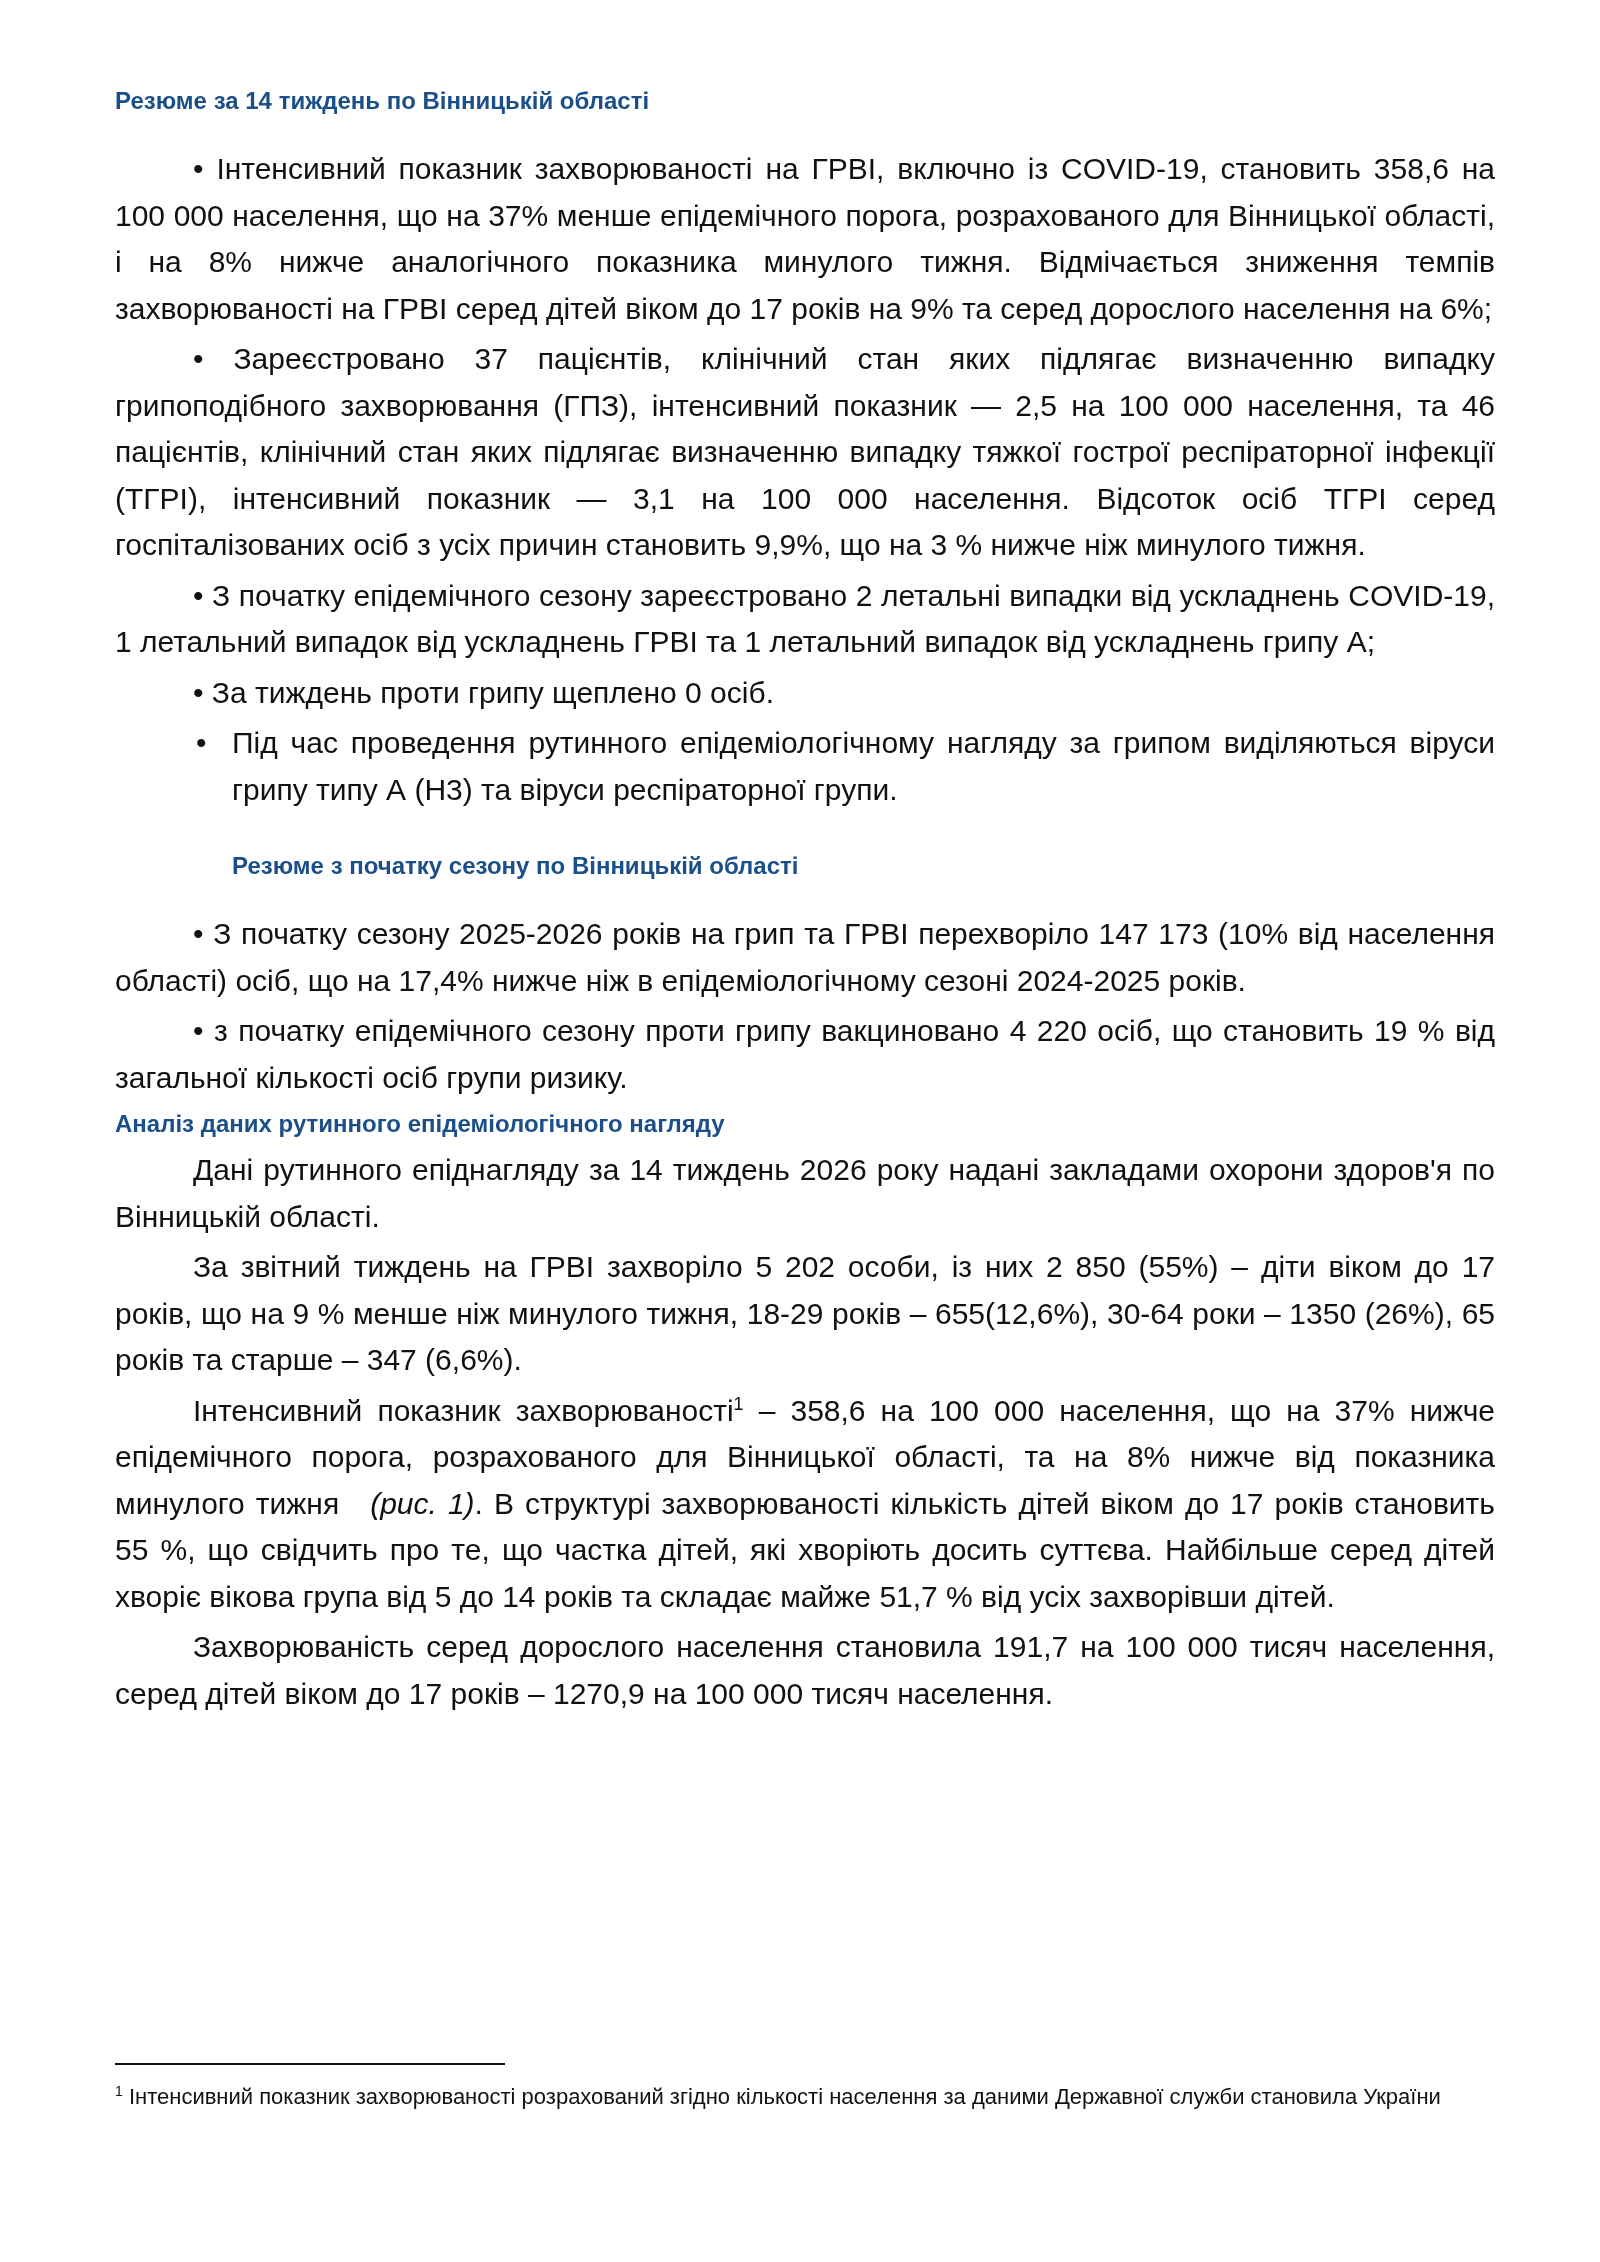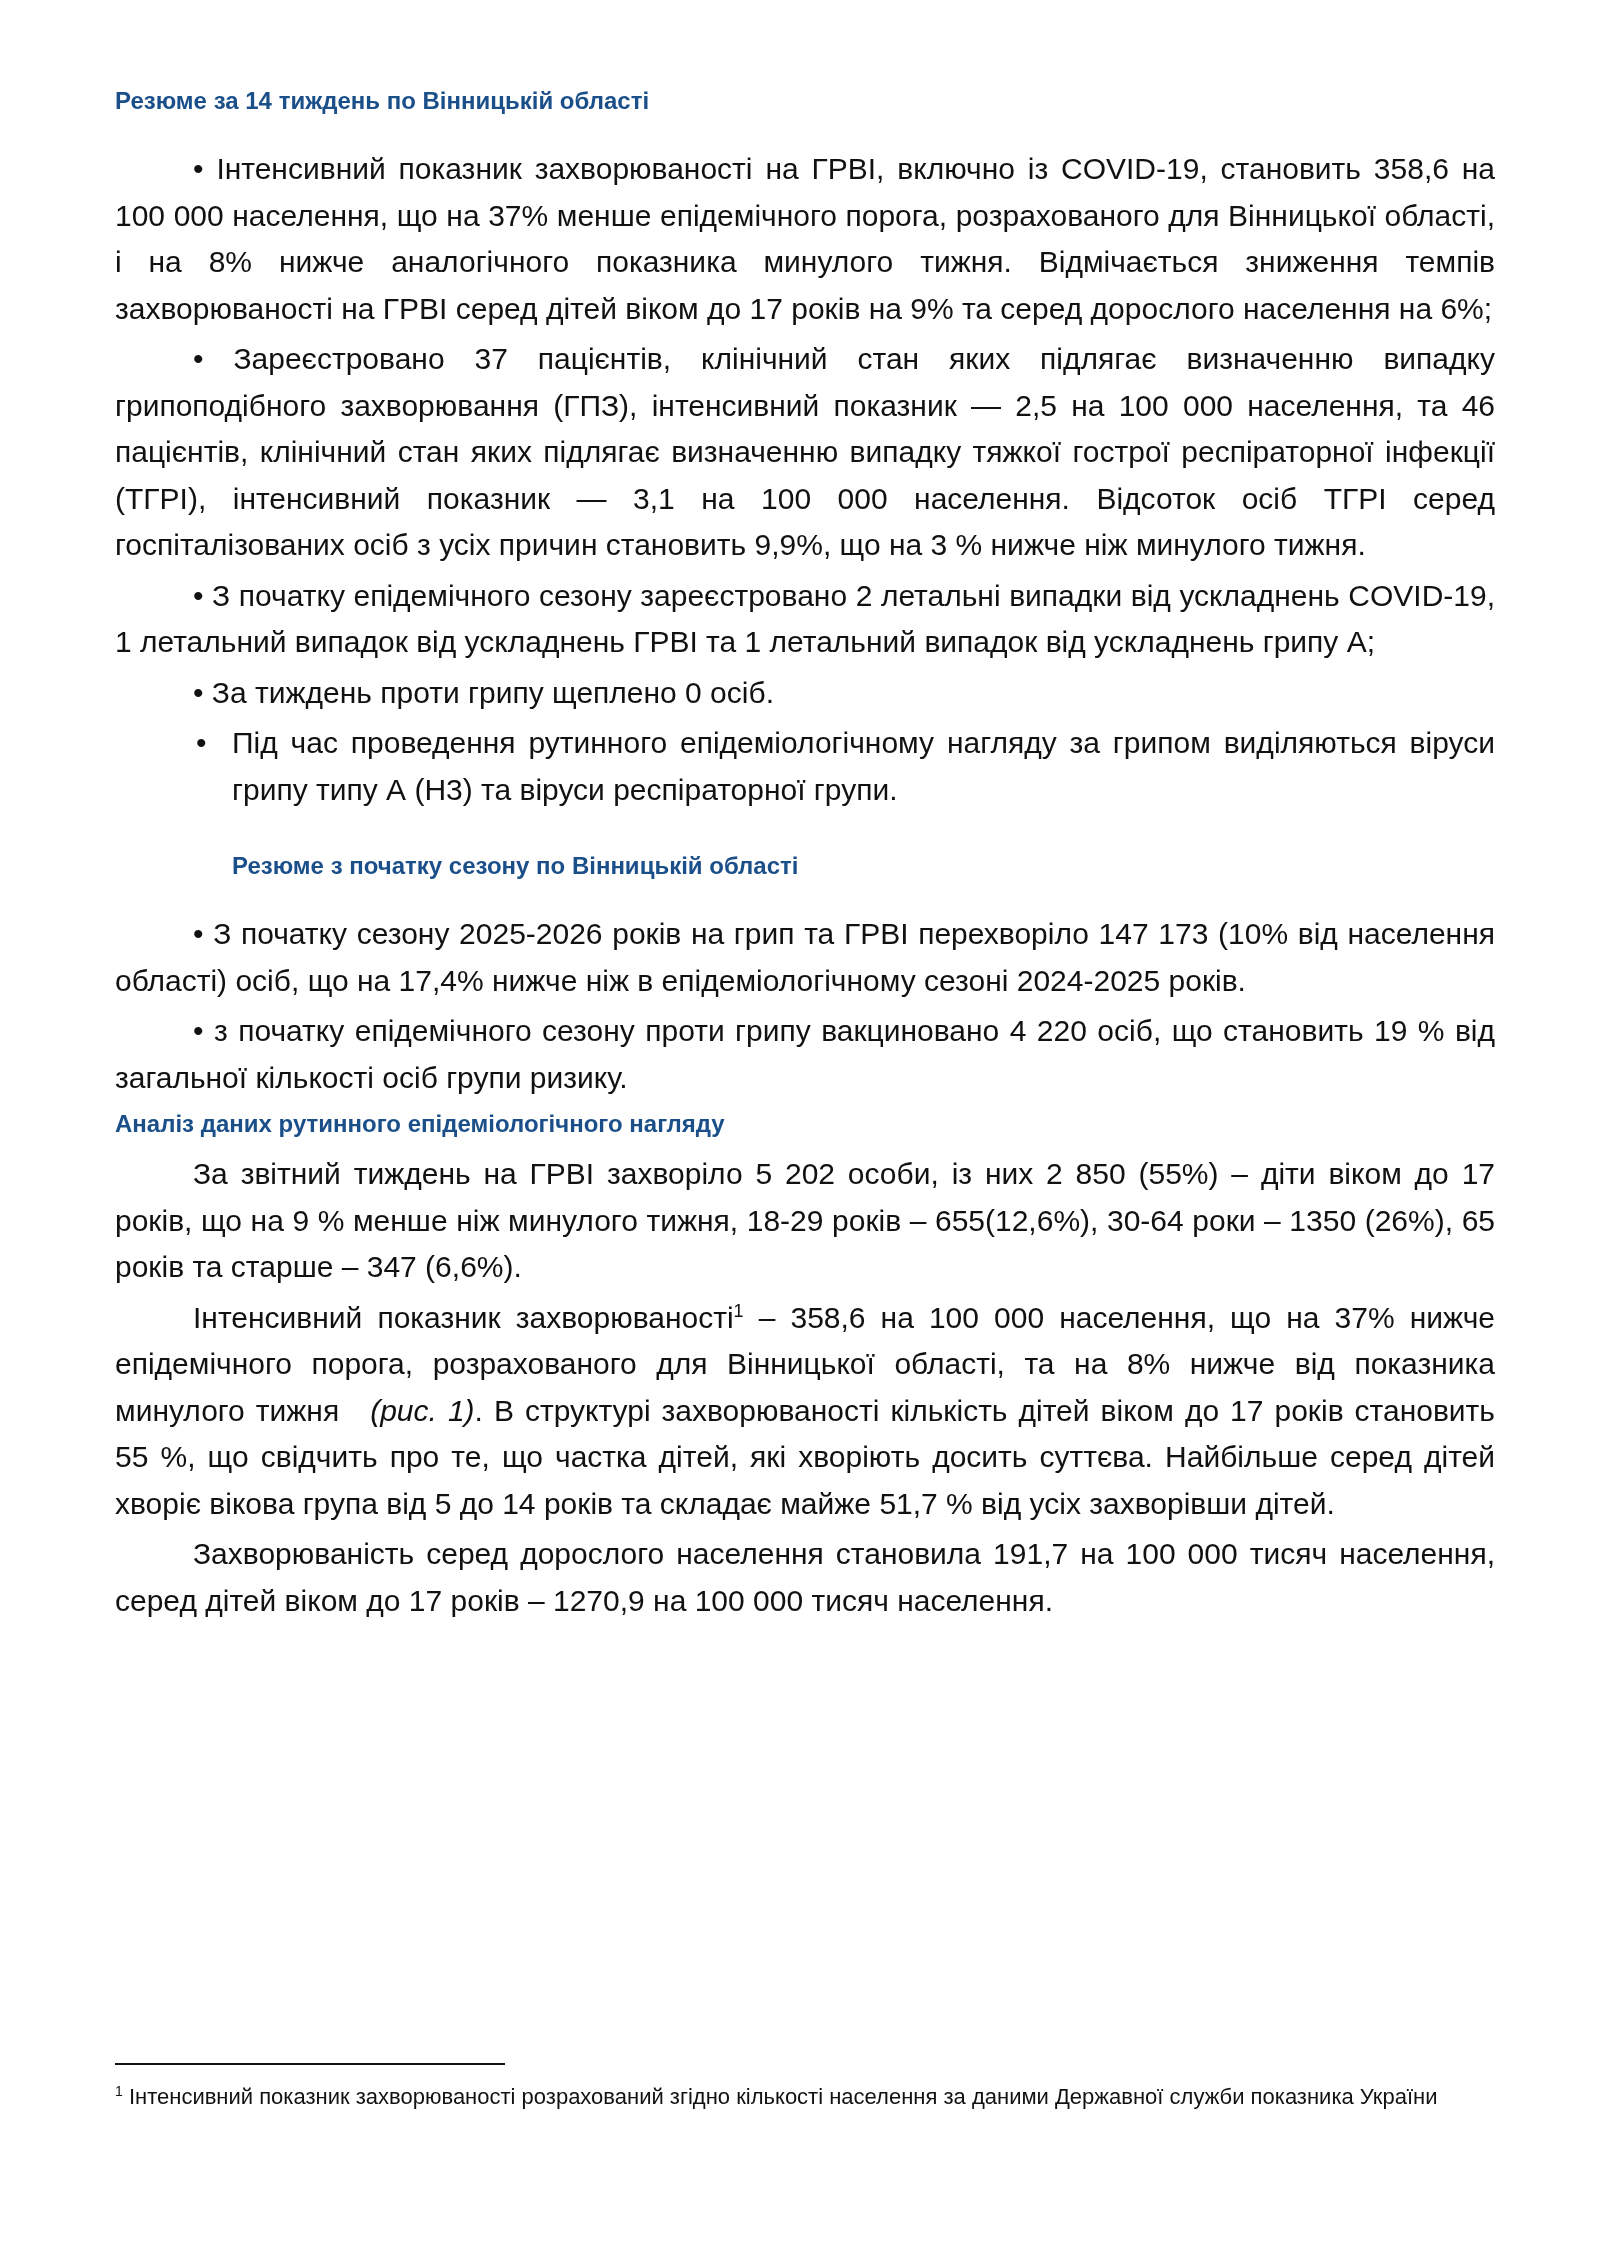--- a/index.html
+++ b/index.html
@@ -56,25 +56,26 @@
 
   <h2 class="h h2">Резюме з початку сезону по Вінницькій області</h2>
 
   <p class="ind"><span>•</span> <span>З початку сезону 2025-2026 років на грип та ГРВІ перехворіло 147 173 (10% від населення області) осіб, що на 17,4% нижче ніж в епідеміологічному сезоні 2024-2025 років.</span></p>
   <div class="gap-s"></div>
 
   <p class="ind"><span>•</span> <span>з початку епідемічного сезону проти грипу вакциновано 4 220 осіб, що становить 19 % від загальної кількості осіб групи ризику.</span></p>
 
   <h2 class="h h3">Аналіз даних рутинного епідеміологічного нагляду</h2>
 
+  <p class="ind">Дані рутинного епіднагляду за 14 тиждень 2026 року надані закладами охорони здоров'я по Вінницькій області.</p>
   <div class="gap-s"></div>
 
   <p class="ind">За звітний тиждень на ГРВІ захворіло 5 202 особи, із них 2 850 (55%) – діти віком до 17 років, що на 9 % менше ніж минулого тижня, 18-29 років – 655(12,6%), 30-64 роки – 1350 (26%), 65 років та старше – 347 (6,6%).</p>
   <div class="gap-s"></div>
 
   <p class="ind"><span>Інтенсивний показник захворюваності</span><sup>1</sup><span> – 358,6 на 100 000 населення, що на 37% нижче епідемічного порога, розрахованого для Вінницької області, та на 8% нижче від показника минулого тижня </span><i>(рис. 1)</i><span>. В структурі захворюваності кількість дітей віком до 17 років становить 55 %, що свідчить про те, що частка дітей, які хворіють досить суттєва. Найбільше серед дітей хворіє вікова група від 5 до 14 років та складає майже 51,7 % від усіх захворівши дітей.</span></p>
   <div class="gap-s"></div>
 
   <p class="ind">Захворюваність серед дорослого населення становила 191,7 на 100 000 тисяч населення, серед дітей віком до 17 років – 1270,9 на 100 000 тисяч населення.</p>
 </div>
 
 <div class="footnote-rule"></div>
-<div class="footnote"><sup>1</sup><span> Інтенсивний показник захворюваності розрахований згідно кількості населення за даними Державної служби показника України</span></div>
+<div class="footnote"><sup>1</sup><span> Інтенсивний показник захворюваності розрахований згідно кількості населення за даними Державної служби становила України</span></div>
 
 </body></html>

